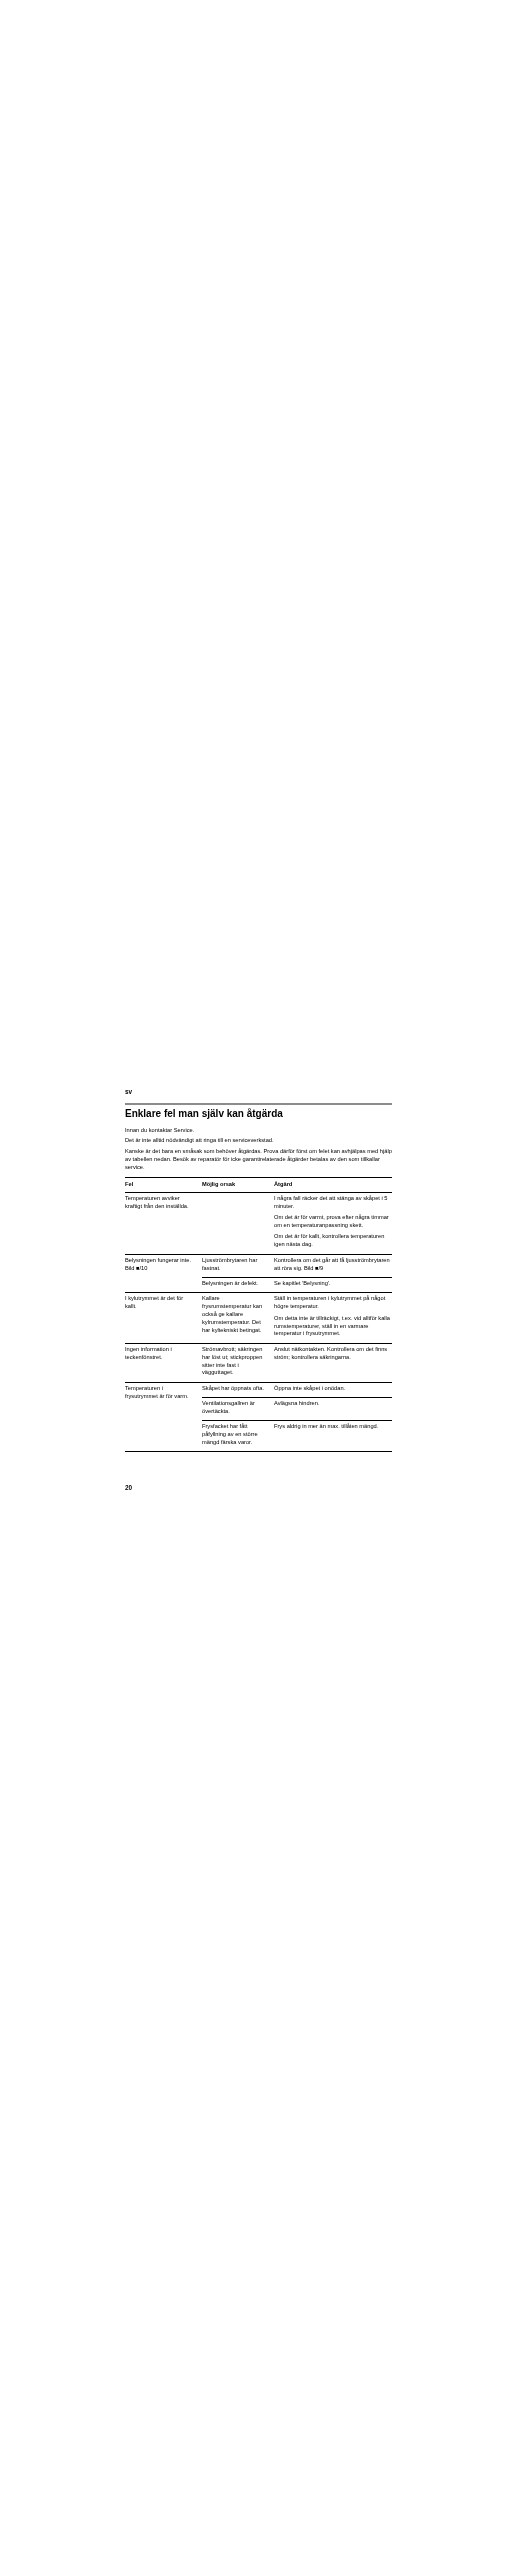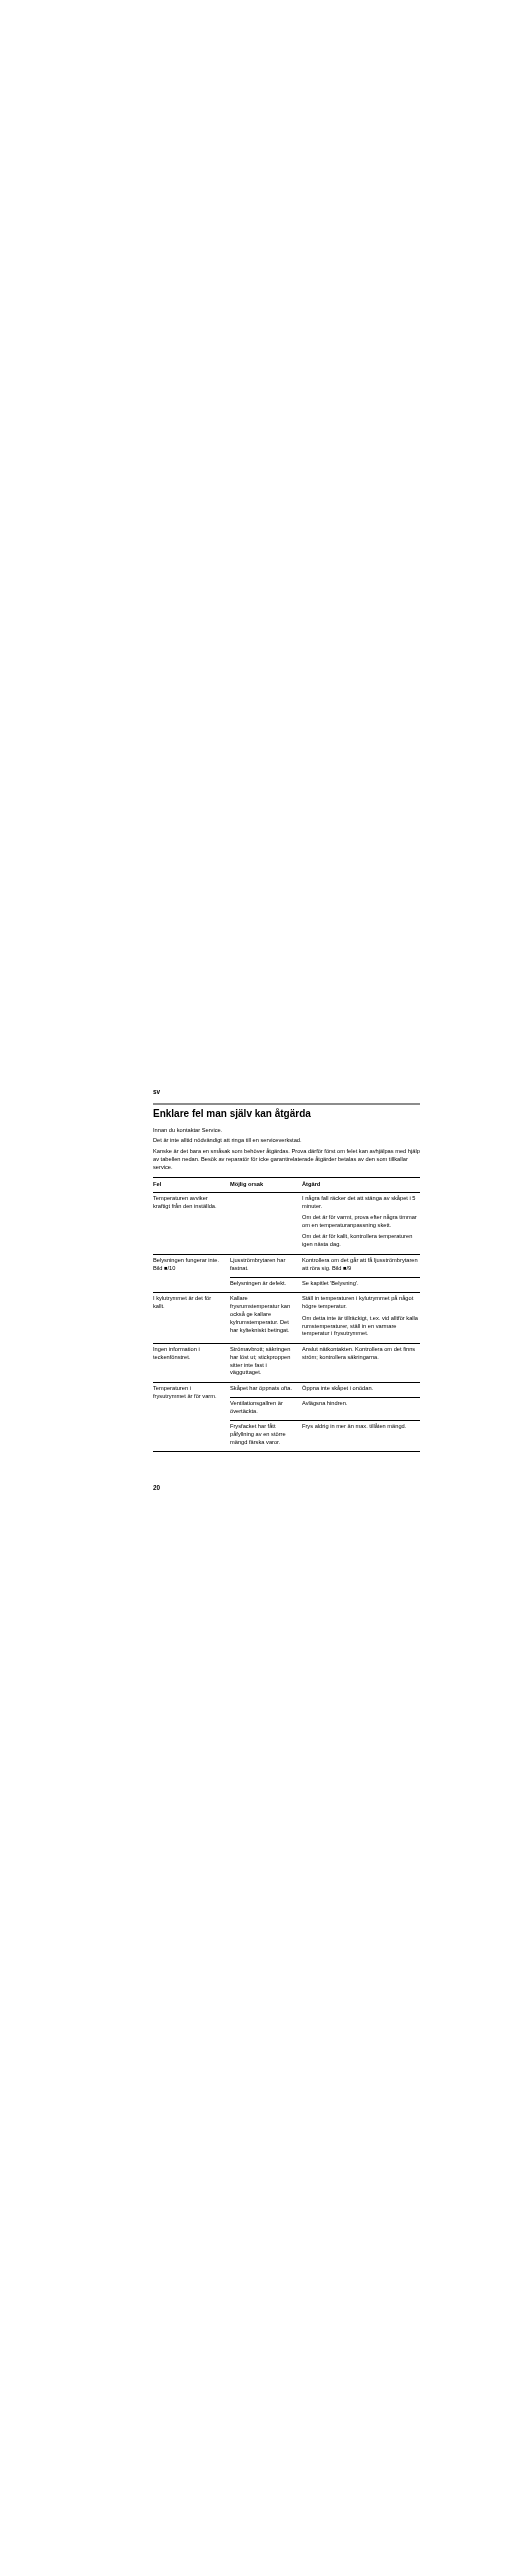--- a/index.html
+++ b/index.html
@@ -10,21 +10,20 @@
     color: #000000;
     font-family: "Liberation Sans", sans-serif;
     position: relative;
     overflow: hidden;
   }
   .content {
     position: absolute;
     left: 125px;
     top: 1088px;
     width: 267px;
-    margin-left: 28px;
   }
   .lang {
     font-size: 6.4px;
     font-weight: bold;
     line-height: 7.2px;
   }
   .graybar {
     height: 2.1px;
     background: #8c8c8c;
     margin: 7.9px 0 4.3px 0;

